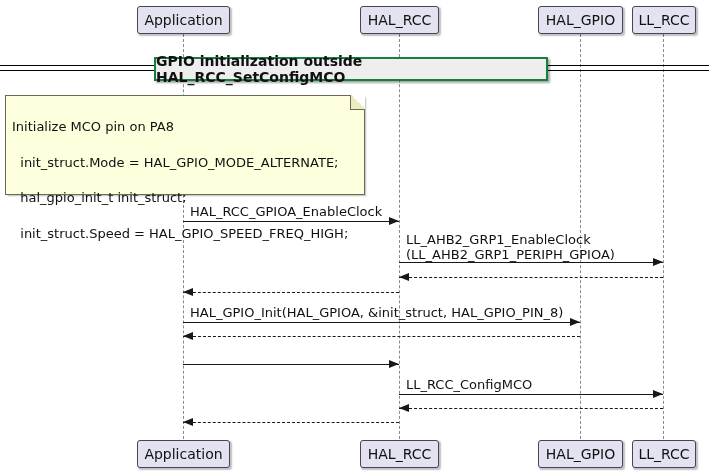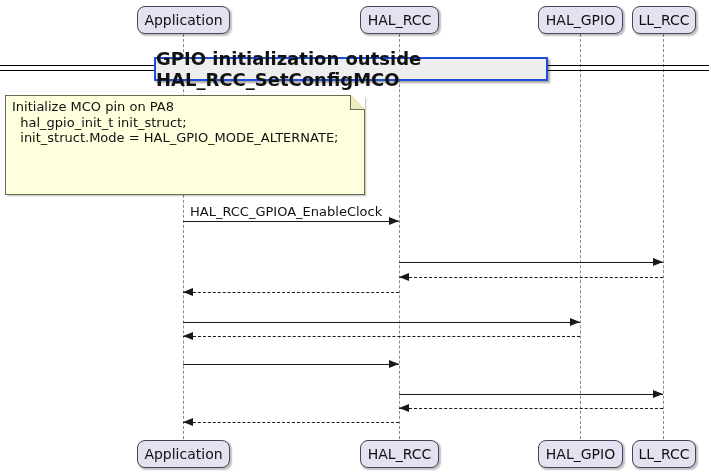--- a/index.html
+++ b/index.html
@@ -8,36 +8,36 @@
     --divider-fill:#EEEEEE; --line-color:#181818; --lifeline-color:#8a8a8a;
   }
   html,body{margin:0;padding:0;background:#fff;}
   #diagram{position:relative;width:709px;height:475px;background:#fff;overflow:hidden;
     font-family:"DejaVu Sans","Liberation Sans",sans-serif;color:#111;}
 
   .lifeline{position:absolute;top:34px;height:405px;width:0;
     border-left:1px dashed var(--lifeline-color);}
 
   .participant{position:absolute;height:26px;background:var(--participant-fill);
-    border:1px solid var(--participant-border);border-radius:8px;
+    border:1px solid var(--participant-border);border-radius:3px;
     display:flex;align-items:center;justify-content:center;
     font-size:14px;box-shadow:1.5px 1.5px 1.5px rgba(0,0,0,0.25);}
 
   .divider-lines{position:absolute;left:0;top:65px;width:709px;height:4px;
     border-top:1px solid #000;border-bottom:1px solid #000;}
   .divider-box{position:absolute;left:154px;top:57px;width:390px;height:20px;
-    background:var(--divider-fill);border:2px solid #1d4ed8;
+    background:var(--divider-fill);border:2px solid #15803d;
     display:flex;align-items:center;justify-content:center;
-    font-size:18px;font-weight:bold;box-shadow:2px 2px 2px rgba(0,0,0,0.35);}
+    font-size:14px;font-weight:bold;box-shadow:2px 2px 2px rgba(0,0,0,0.35);}
 
   .note{position:absolute;left:5px;top:95px;width:346px;height:92px;
     background:var(--note-fill);border:1px solid var(--note-border);
     padding:3px 6px;font-size:13px;line-height:15.5px;
     box-shadow:1.5px 1.5px 1.5px rgba(0,0,0,0.2);}
-  .note-line{white-space:pre;}
+  .note-line{white-space:pre;margin-top:20px;}
   .note-fold{position:absolute;top:-1px;right:-1px;width:14px;height:14px;
     background:linear-gradient(to bottom left,#ffffff 0 50%,#ececc0 50% 100%);
     border-bottom:1px solid var(--note-border);border-left:1px solid var(--note-border);}
 
   .msg{position:absolute;height:0;border-top:1px solid var(--line-color);}
   .msg.dashed{border-top-style:dashed;}
   .ah{position:absolute;top:-5px;width:0;height:0;
     border-top:4.5px solid transparent;border-bottom:4.5px solid transparent;}
   .ah.r{right:0;border-left:10px solid var(--line-color);}
   .ah.l{left:0;border-right:10px solid var(--line-color);}
@@ -57,53 +57,58 @@
   <div class="participant" style="left:360px;top:6px;width:77px">HAL_RCC</div>
   <div class="participant" style="left:538px;top:6px;width:83px">HAL_GPIO</div>
   <div class="participant" style="left:632px;top:6px;width:62px">LL_RCC</div>
 
   <div class="divider-lines"></div>
   <div class="divider-box">GPIO initialization outside HAL_RCC_SetConfigMCO</div>
 
   <div class="note">
     <div class="note-fold"></div>
     <div class="note-line">Initialize MCO pin on PA8</div>
+    <div class="note-line">  init_struct.Mode = HAL_GPIO_MODE_ALTERNATE;</div>
     <div class="note-line">  hal_gpio_init_t init_struct;</div>
-    <div class="note-line">  init_struct.Mode = HAL_GPIO_MODE_ALTERNATE;</div>
+    <div class="note-line">  init_struct.Speed = HAL_GPIO_SPEED_FREQ_HIGH;</div>
   </div>
 
   <div class="msg-label" style="left:190px;top:204px">HAL_RCC_GPIOA_EnableClock</div>
   <div class="msg solid" style="left:183px;top:221px;width:216px">
       <span class="ah r"></span>
     </div>
 
+  <div class="msg-label" style="left:406px;top:232px">LL_AHB2_GRP1_EnableClock
+(LL_AHB2_GRP1_PERIPH_GPIOA)</div>
   <div class="msg solid" style="left:399px;top:262px;width:264px">
       <span class="ah r"></span>
     </div>
 
   <div class="msg dashed" style="left:399px;top:277px;width:264px">
       <span class="ah l"></span>
     </div>
 
   <div class="msg dashed" style="left:183px;top:292px;width:216px">
       <span class="ah l"></span>
     </div>
 
+  <div class="msg-label" style="left:190px;top:305px">HAL_GPIO_Init(HAL_GPIOA, &amp;init_struct, HAL_GPIO_PIN_8)</div>
   <div class="msg solid" style="left:183px;top:322px;width:397px">
       <span class="ah r"></span>
     </div>
 
   <div class="msg dashed" style="left:183px;top:336px;width:397px">
       <span class="ah l"></span>
     </div>
 
   <div class="msg solid" style="left:183px;top:364px;width:216px">
       <span class="ah r"></span>
     </div>
 
+  <div class="msg-label" style="left:406px;top:377px">LL_RCC_ConfigMCO</div>
   <div class="msg solid" style="left:399px;top:394px;width:264px">
       <span class="ah r"></span>
     </div>
 
   <div class="msg dashed" style="left:399px;top:408px;width:264px">
       <span class="ah l"></span>
     </div>
 
   <div class="msg dashed" style="left:183px;top:422px;width:216px">
       <span class="ah l"></span>

